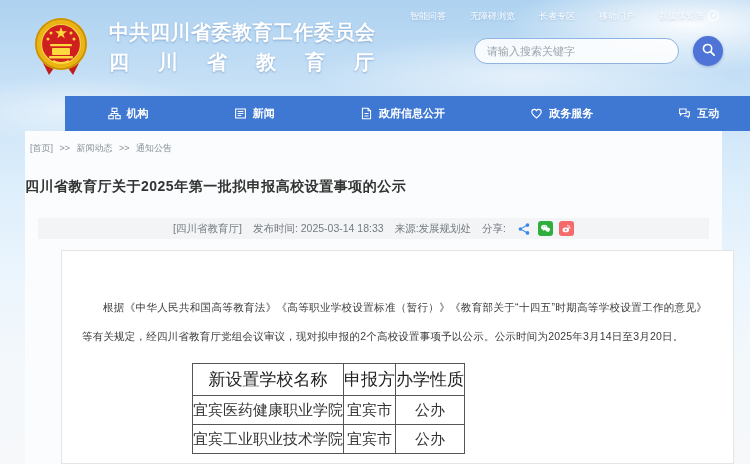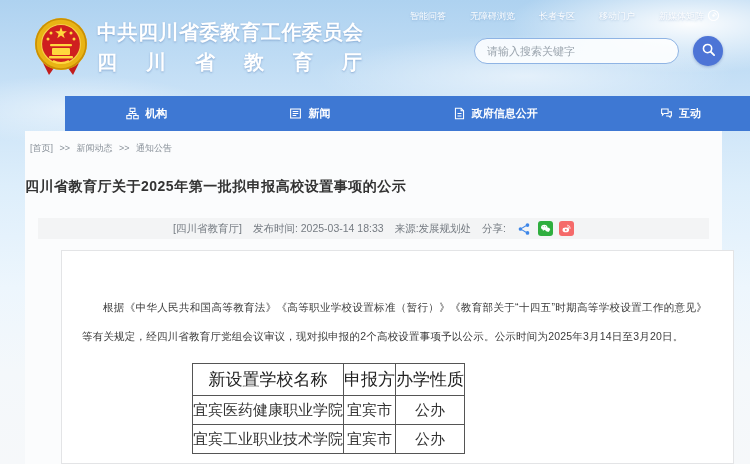--- a/index.html
+++ b/index.html
@@ -17,21 +17,21 @@
     pointer-events:none;
   }
 
   
   .topbar { position:absolute; top:9px; right:30px; display:flex; align-items:center; gap:24px; z-index:5;margin-left:32px; }
   .topbar a { color:#fdfeff; font-size:9px; text-decoration:none; text-shadow:0 1px 2px rgba(90,130,180,.35); display:flex; align-items:center; gap:3px; }
 
   
   .brand { position:absolute; left:33px; top:13px; display:flex; align-items:center; z-index:5; }
   .brand-emblem { width:56px; height:68px; flex:0 0 auto; }
-  .brand-text { margin-left:8px; color:#ffffff; text-shadow:0 1px 2px rgba(70,110,170,.45); }
+  .brand-text { margin-left:20px; color:#ffffff; text-shadow:0 1px 2px rgba(70,110,170,.45); }
   .brand-line1 { font-size:20px; font-weight:bold; letter-spacing:0.5px; line-height:30px; }
   .brand-line2 { font-size:20px; font-weight:bold; letter-spacing:29px; line-height:30px; white-space:nowrap; }
 
   
   .search { position:absolute; top:36px; right:27px; display:flex; align-items:center; gap:14px; z-index:5; }
   .search-input { width:205px; height:26px; border-radius:13px; border:1px solid #8fb4e4;
     background:rgba(255,255,255,.85); padding:4px 12px; font-size:11px; color:#333; outline:none;
     font-family:"Liberation Sans",sans-serif; }
   .search-input::placeholder { color:#9aa4ad; }
   .search-btn { width:30px; height:30px; border-radius:50%; border:none; background:#4d74d6;
@@ -157,20 +157,28 @@
       <span>
           <svg width="13" height="13" viewBox="0 0 16 16" fill="none" stroke="#fff" stroke-width="1.3">
             <path d="M3 1.5h7l3 3v10H3z"></path>
             <path d="M10 1.5v3h3M5.5 8h5M5.5 11h5"></path>
           </svg>
         </span>
       <span>政府信息公开</span>
     </div>
     <div class="nav-item">
       <span>
+          <svg width="13" height="13" viewBox="0 0 16 16" fill="none" stroke="#fff" stroke-width="1.4">
+            <path d="M8 13.5 C5 11 2.2 8.7 2.2 6.1 2.2 4.3 3.6 3 5.3 3 6.4 3 7.4 3.6 8 4.5 8.6 3.6 9.6 3 10.7 3 12.4 3 13.8 4.3 13.8 6.1 13.8 8.7 11 11 8 13.5z"></path>
+          </svg>
+        </span>
+      <span>政务服务</span>
+    </div>
+    <div class="nav-item">
+      <span>
           <svg width="13" height="13" viewBox="0 0 16 16" fill="none" stroke="#fff" stroke-width="1.3">
             <path d="M2 2.5h8v5.5H5L3 10V8H2z"></path>
             <path d="M11 6h3v5h-1.5v1.8L10.5 11H7.5"></path>
           </svg>
         </span>
       <span>互动</span>
     </div>
   </div>
 
   <div class="panel">

